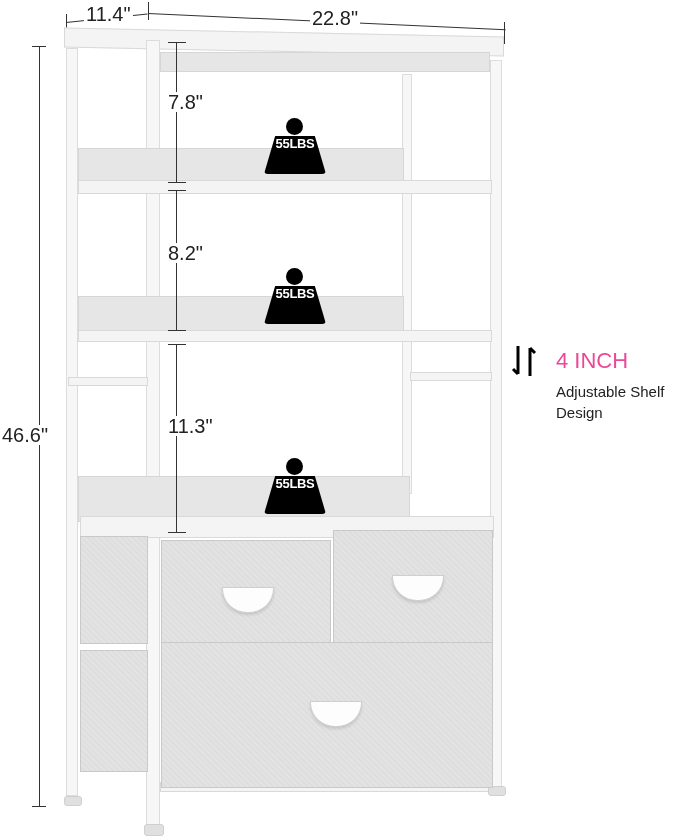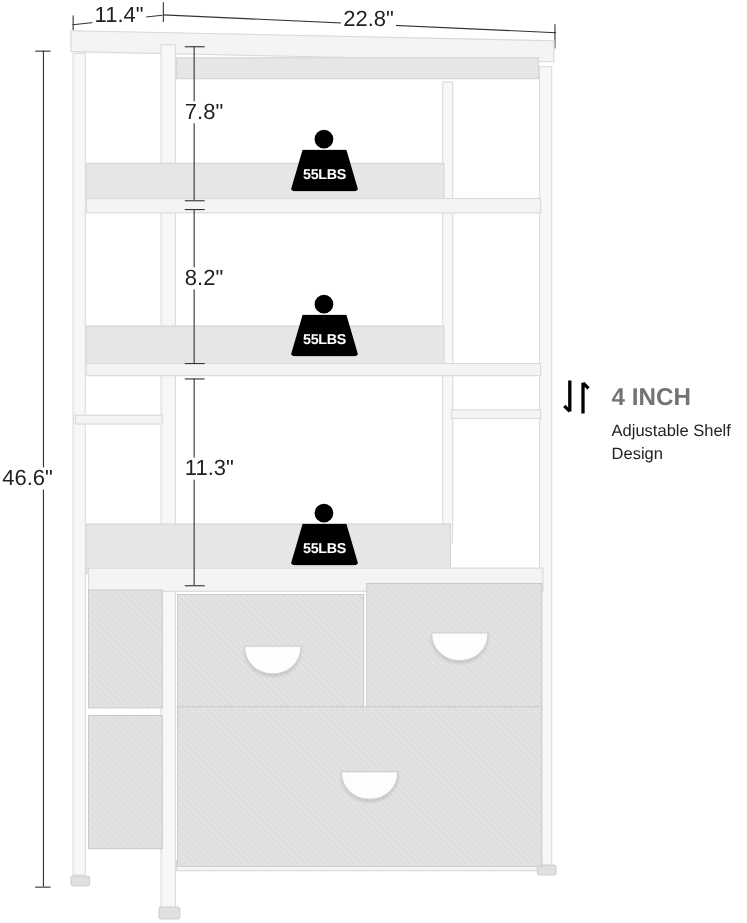--- a/index.html
+++ b/index.html
@@ -7,23 +7,23 @@
   .dimline{position:absolute;background:#333;}
   .dimtext{position:absolute;font-size:20px;color:#222;background:#fff;line-height:1;padding:0 2px;}
   .post{position:absolute;background:#f7f7f7;border:1px solid #dcdcdc;box-sizing:border-box;}
   .shelf{position:absolute;background:#f4f4f4;border:1px solid #d9d9d9;box-sizing:border-box;}
   .backpanel{position:absolute;background:#e6e6e6;border:1px solid #d6d6d6;box-sizing:border-box;}
   .drawer{position:absolute;background:repeating-linear-gradient(45deg,#e3e3e3 0 2px,#dedede 2px 4px);border:1px solid #c9c9c9;box-sizing:border-box;}
   .handle{position:absolute;width:50px;height:24px;background:#fdfdfd;border:1px solid #cfcfcf;border-radius:0 0 25px 25px / 0 0 24px 24px;box-shadow:0 2px 3px rgba(0,0,0,.12);}
   .weight{position:absolute;width:62px;height:56px;}
   .weight .ball{position:absolute;left:22px;top:0;width:17px;height:17px;border-radius:50%;background:#000;}
   .weight .body{position:absolute;left:0;top:18px;width:62px;height:38px;background:#000;clip-path:polygon(18% 0,82% 0,100% 100%,0 100%);border-radius:4px;}
-  .weight .lbl{position:absolute;left:0;top:33px;width:62px;text-align:center;color:#fff;font-weight:bold;font-size:13px;letter-spacing:-0.3px;}
+  .weight .lbl{position:absolute;left:0;top:18px;width:62px;text-align:center;color:#fff;font-weight:bold;font-size:13px;letter-spacing:-0.3px;}
   .foot{position:absolute;background:#e0e0e0;border:1px solid #cfcfcf;border-radius:3px;}
-  .callout-title{position:absolute;left:556px;top:348px;font-size:22px;font-weight:bold;color:#737373;}
+  .callout-title{position:absolute;left:556px;top:348px;font-size:22px;font-weight:normal;color:#ec4899;}
   .callout-sub{position:absolute;left:556px;top:381px;font-size:15px;color:#222;line-height:21px;width:130px;}
   .arrows{position:absolute;left:510px;top:344px;width:30px;height:34px;}
 </style>
 </head>
 <body>
 
 <div>
   <div class="dimline" style="left:66px;top:14px;width:1px;height:18px;"></div>
   <div class="dimline" style="left:66px;top:22px;width:82px;height:1px;transform:rotate(-6deg);transform-origin:left;"></div>
   <div class="dimline" style="left:148px;top:2px;width:1px;height:18px;"></div>

